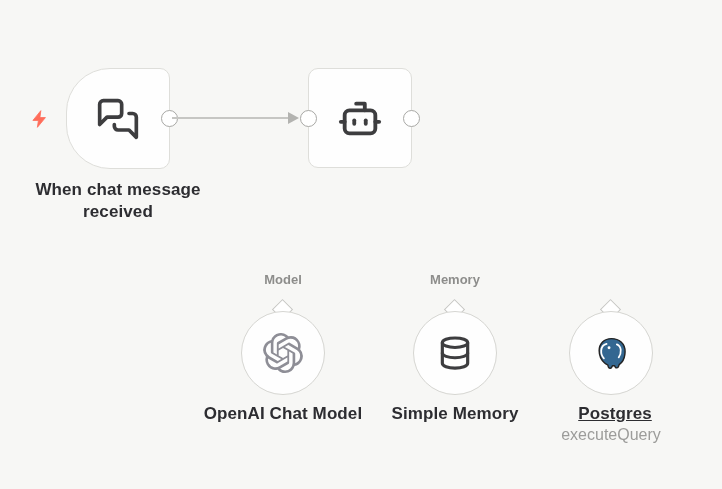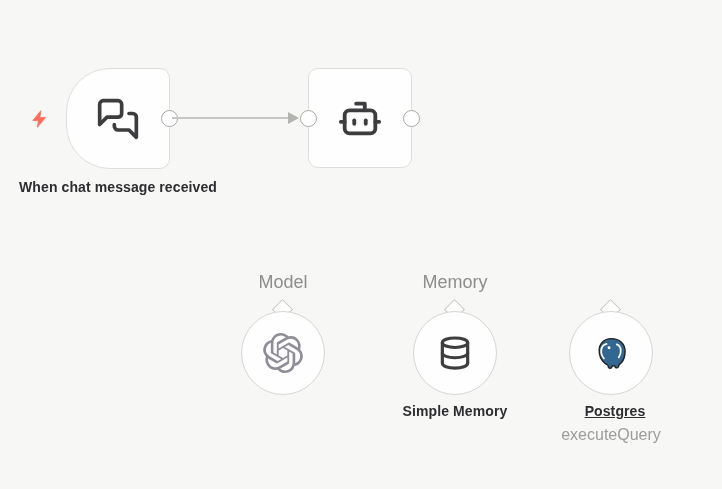--- a/index.html
+++ b/index.html
@@ -81,31 +81,31 @@
     width: 0; height: 0;
     border-top: 6.5px solid transparent;
     border-bottom: 6.5px solid transparent;
     border-left: 11px solid #b3b3b0;
   }
 
   
   .node-label {
     position: absolute;
     text-align: center;
-    font-size: 14px;
+    font-size: 17px;
     font-weight: 600;
     color: #2d2d31;
     line-height: 1.28;
     letter-spacing: 0.1px;
   }
   .port-label {
     position: absolute;
     text-align: center;
-    font-size: 18px;
-    font-weight: 400;
+    font-size: 13px;
+    font-weight: 700;
     color: #8d8d8b;
   }
   .sub-label {
     position: absolute;
     text-align: center;
     font-size: 16px;
     font-weight: 400;
     color: #9c9c9a;
   }
   svg { display: block; }
@@ -153,20 +153,21 @@
 
   <div class="port-label" style="left:223px; top:272px; width:120px;">Model</div>
   <div class="port-diamond" style="left:275px; top:302px;"></div>
   <div class="node-circle" style="left:241px; top:311px;">
     <span>
       <svg width="40" height="40" viewBox="0 0 24 24" fill="#8e8e96">
         <path d="M22.2819 9.8211a5.9847 5.9847 0 0 0-.5157-4.9108 6.0462 6.0462 0 0 0-6.5098-2.9A6.0651 6.0651 0 0 0 4.9807 4.1818a5.9847 5.9847 0 0 0-3.9977 2.9 6.0462 6.0462 0 0 0 .7427 7.0966 5.98 5.98 0 0 0 .511 4.9107 6.051 6.051 0 0 0 6.5146 2.9001A5.9847 5.9847 0 0 0 13.2599 24a6.0557 6.0557 0 0 0 5.7718-4.2058 5.9894 5.9894 0 0 0 3.9977-2.9001 6.0557 6.0557 0 0 0-.7475-7.073zm-9.022 12.6081a4.4755 4.4755 0 0 1-2.8764-1.0408l.1419-.0804 4.7783-2.7582a.7948.7948 0 0 0 .3927-.6813v-6.7369l2.02 1.1686a.071.071 0 0 1 .038.0615v5.5826a4.504 4.504 0 0 1-4.4945 4.4849zm-9.6607-4.1254a4.4708 4.4708 0 0 1-.5346-3.0137l.142.0852 4.783 2.7582a.7712.7712 0 0 0 .7806 0l5.8428-3.3685v2.3324a.0804.0804 0 0 1-.0332.0615L9.74 19.9502a4.4992 4.4992 0 0 1-6.1408-1.6464zM2.3408 7.8956a4.485 4.485 0 0 1 2.3655-1.9728V11.6a.7664.7664 0 0 0 .3879.6765l5.8144 3.3543-2.0201 1.1685a.0757.0757 0 0 1-.071 0l-4.8303-2.7865A4.504 4.504 0 0 1 2.3408 7.8956zm16.5963 3.8558L13.1038 8.364 15.1192 7.2a.0757.0757 0 0 1 .071 0l4.8303 2.7913a4.4944 4.4944 0 0 1-.6765 8.1042v-5.6772a.79.79 0 0 0-.407-.667zm2.0107-3.0231l-.142-.0852-4.7735-2.7818a.7759.7759 0 0 0-.7854 0L9.409 9.2297V6.8974a.0662.0662 0 0 1 .0284-.0615l4.8303-2.7866a4.4992 4.4992 0 0 1 6.6802 4.66zM8.3065 12.863l-2.02-1.1638a.0804.0804 0 0 1-.038-.0567V6.0742a4.4992 4.4992 0 0 1 7.3757-3.4537l-.142.0805L8.704 5.459a.7948.7948 0 0 0-.3927.6813zm1.0976-2.3654l2.602-1.4998 2.6069 1.4998v2.9994l-2.5974 1.4997-2.6067-1.4997z"></path>
       </svg>
     </span>
   </div>
+  <div class="node-label" style="left:183px; top:403px; width:200px;">OpenAI Chat Model</div>
 
   <div class="port-label" style="left:395px; top:272px; width:120px;">Memory</div>
   <div class="port-diamond" style="left:447px; top:302px;"></div>
   <div class="node-circle" style="left:413px; top:311px;">
     <span>
       <svg width="38" height="38" viewBox="0 0 24 24" fill="none" stroke="#3d3d3f" stroke-width="2" stroke-linecap="round" stroke-linejoin="round">
         <ellipse cx="12" cy="5.5" rx="8" ry="3"></ellipse>
         <path d="M4 5.5v13c0 1.66 3.58 3 8 3s8-1.34 8-3v-13"></path>
         <path d="M4 12c0 1.66 3.58 3 8 3s8-1.34 8-3"></path>
       </svg>

